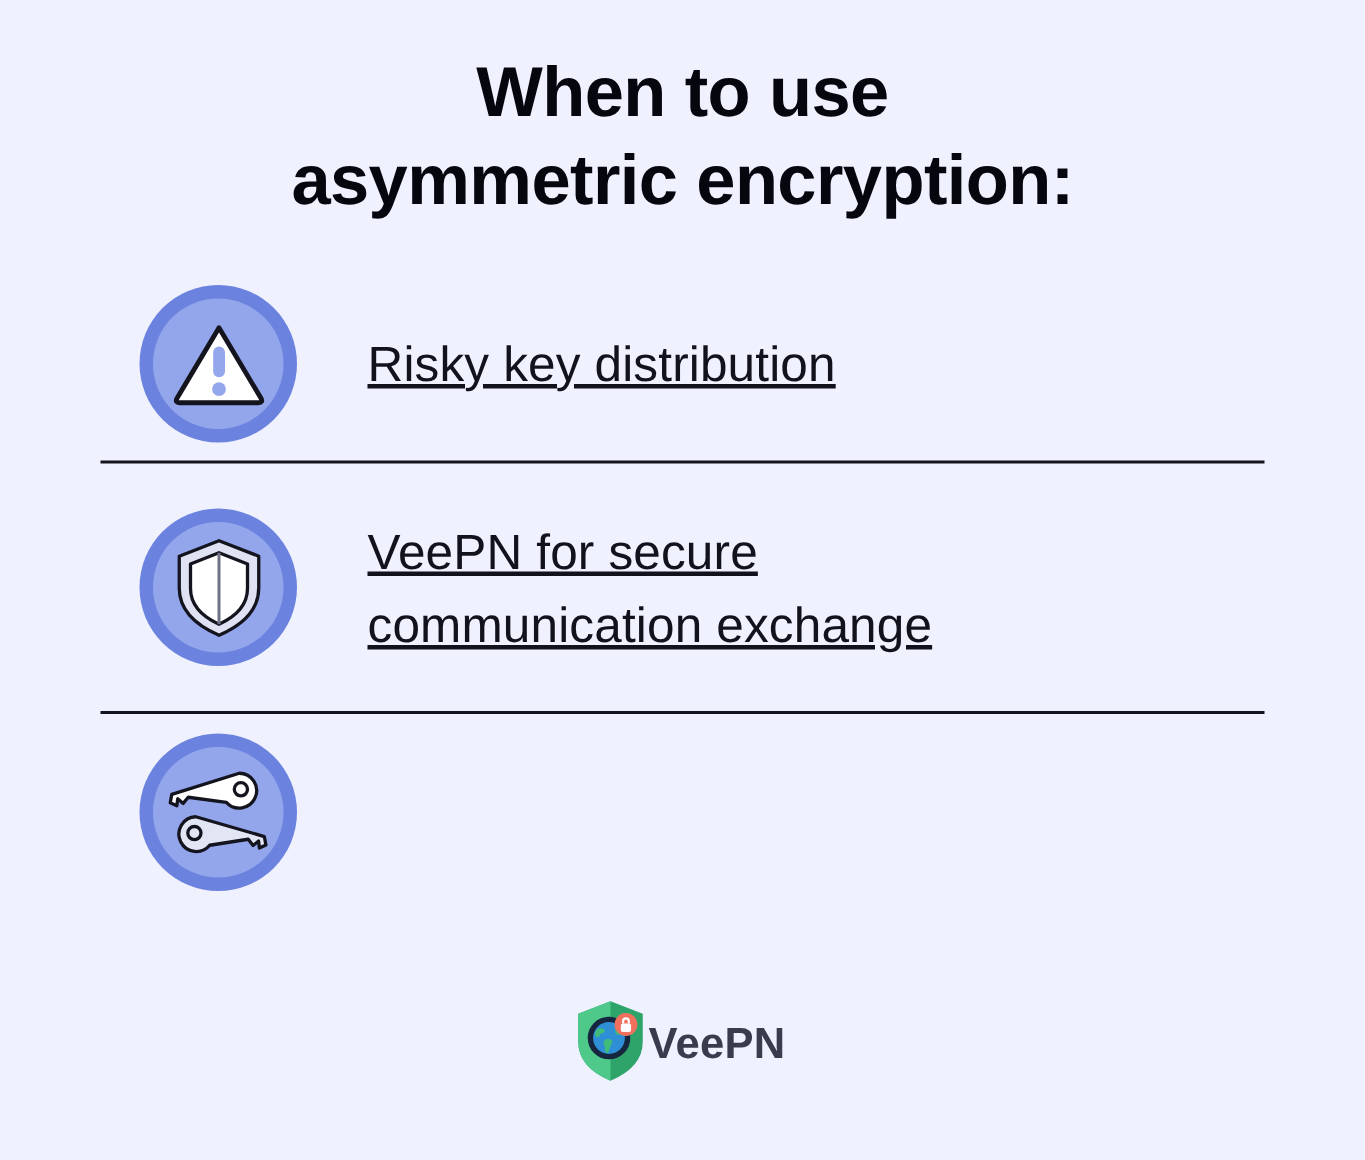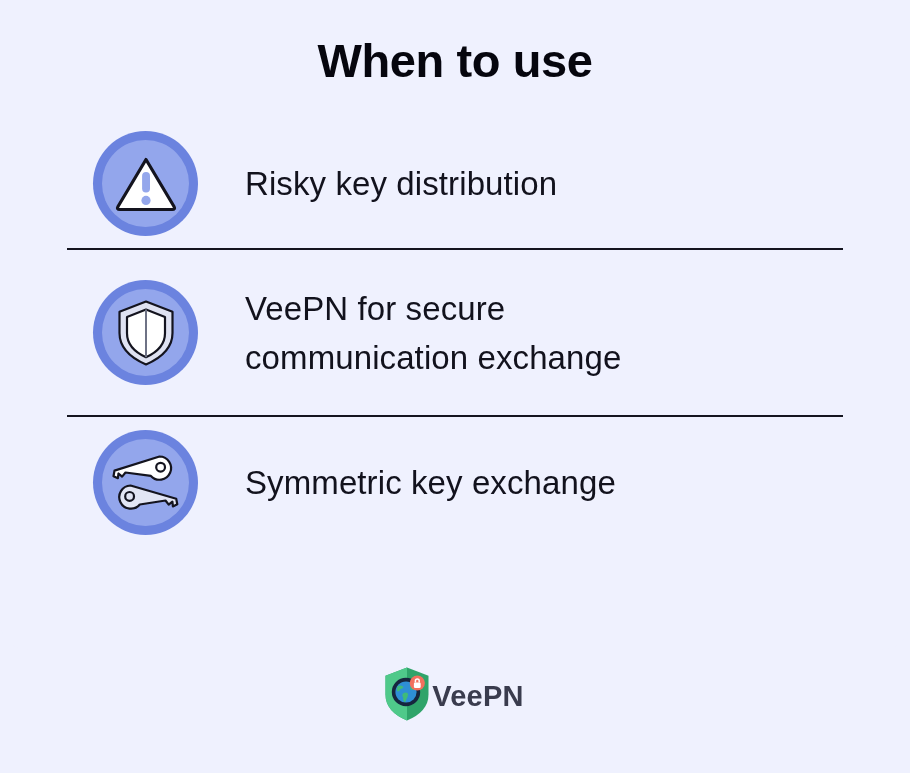--- a/index.html
+++ b/index.html
@@ -92,21 +92,21 @@
 
   .item-text {
     margin-left: 47px;
     font-size: 33px;
     line-height: 49px;
     font-weight: 400;
     color: #12121d;
     letter-spacing: 0.1px;
   }
 
-  .item-text .t-line { display: block; white-space: nowrap; }
+  .item-text .t-line { display: block; white-space: nowrap; text-decoration: underline; }
 
   
   .divider {
     width: 776px;
     height: 2px;
     background: #14141f;
     margin: 0 auto;
   }
 
   
@@ -127,20 +127,21 @@
     letter-spacing: 0.2px;
   }
 </style>
 </head>
 <body>
 
 <div class="infographic">
 
   <div class="title-block">
     <span class="title-line">When to use</span>
+    <span class="title-line">asymmetric encryption:</span>
   </div>
 
   <div class="items">
 
     <div class="item-row item-row-1">
       <div class="icon-badge">
         <svg width="68" height="68" viewBox="0 0 68 68" aria-hidden="true">
           <path d="M34 10.5 L62 57.5 Q63.6 60.5 60.2 60.5 L7.8 60.5 Q4.4 60.5 6 57.5 Z" fill="#FFFFFF" stroke="#14141f" stroke-width="3.2" stroke-linejoin="round"></path>
           <rect x="30.1" y="23" width="7.9" height="20.5" rx="3.9" fill="#94A7EC"></rect>
           <circle cx="34" cy="51.4" r="4.6" fill="#94A7EC"></circle>
@@ -182,23 +183,20 @@
             <circle cx="51.6" cy="16.2" r="4.4" fill="#FFFFFF"></circle>
           </g>
 
           <g stroke="#14141f" stroke-width="2.2" stroke-linejoin="round" stroke-linecap="round">
             <path d="M21.5 34.5 a11.6 11.6 0 1 0 9.3 19.0 L56.5 49.5 l3.2 4.2 l3.7 -3.0
                      l0.5 4.7 l4.4 -2.1 l-1.1 -5.6 Z" fill="#E2E5F4"></path>
             <circle cx="20.6" cy="45.4" r="4.4" fill="#E2E5F4"></circle>
           </g>
         </svg>
       </div>
-      <div class="item-text">
-        <span class="t-line">Symmetric key exchange</span>
-      </div>
     </div>
 
   </div>
 
   <div class="footer">
     <span>
       <svg width="50" height="56" viewBox="0 0 50 56" aria-hidden="true">
 
         <path d="M25 1.5 L46.5 9.8 L46.5 28.5 Q46.5 45.5 25 54.5 Q3.5 45.5 3.5 28.5 L3.5 9.8 Z" fill="#2FA46A"></path>
 

